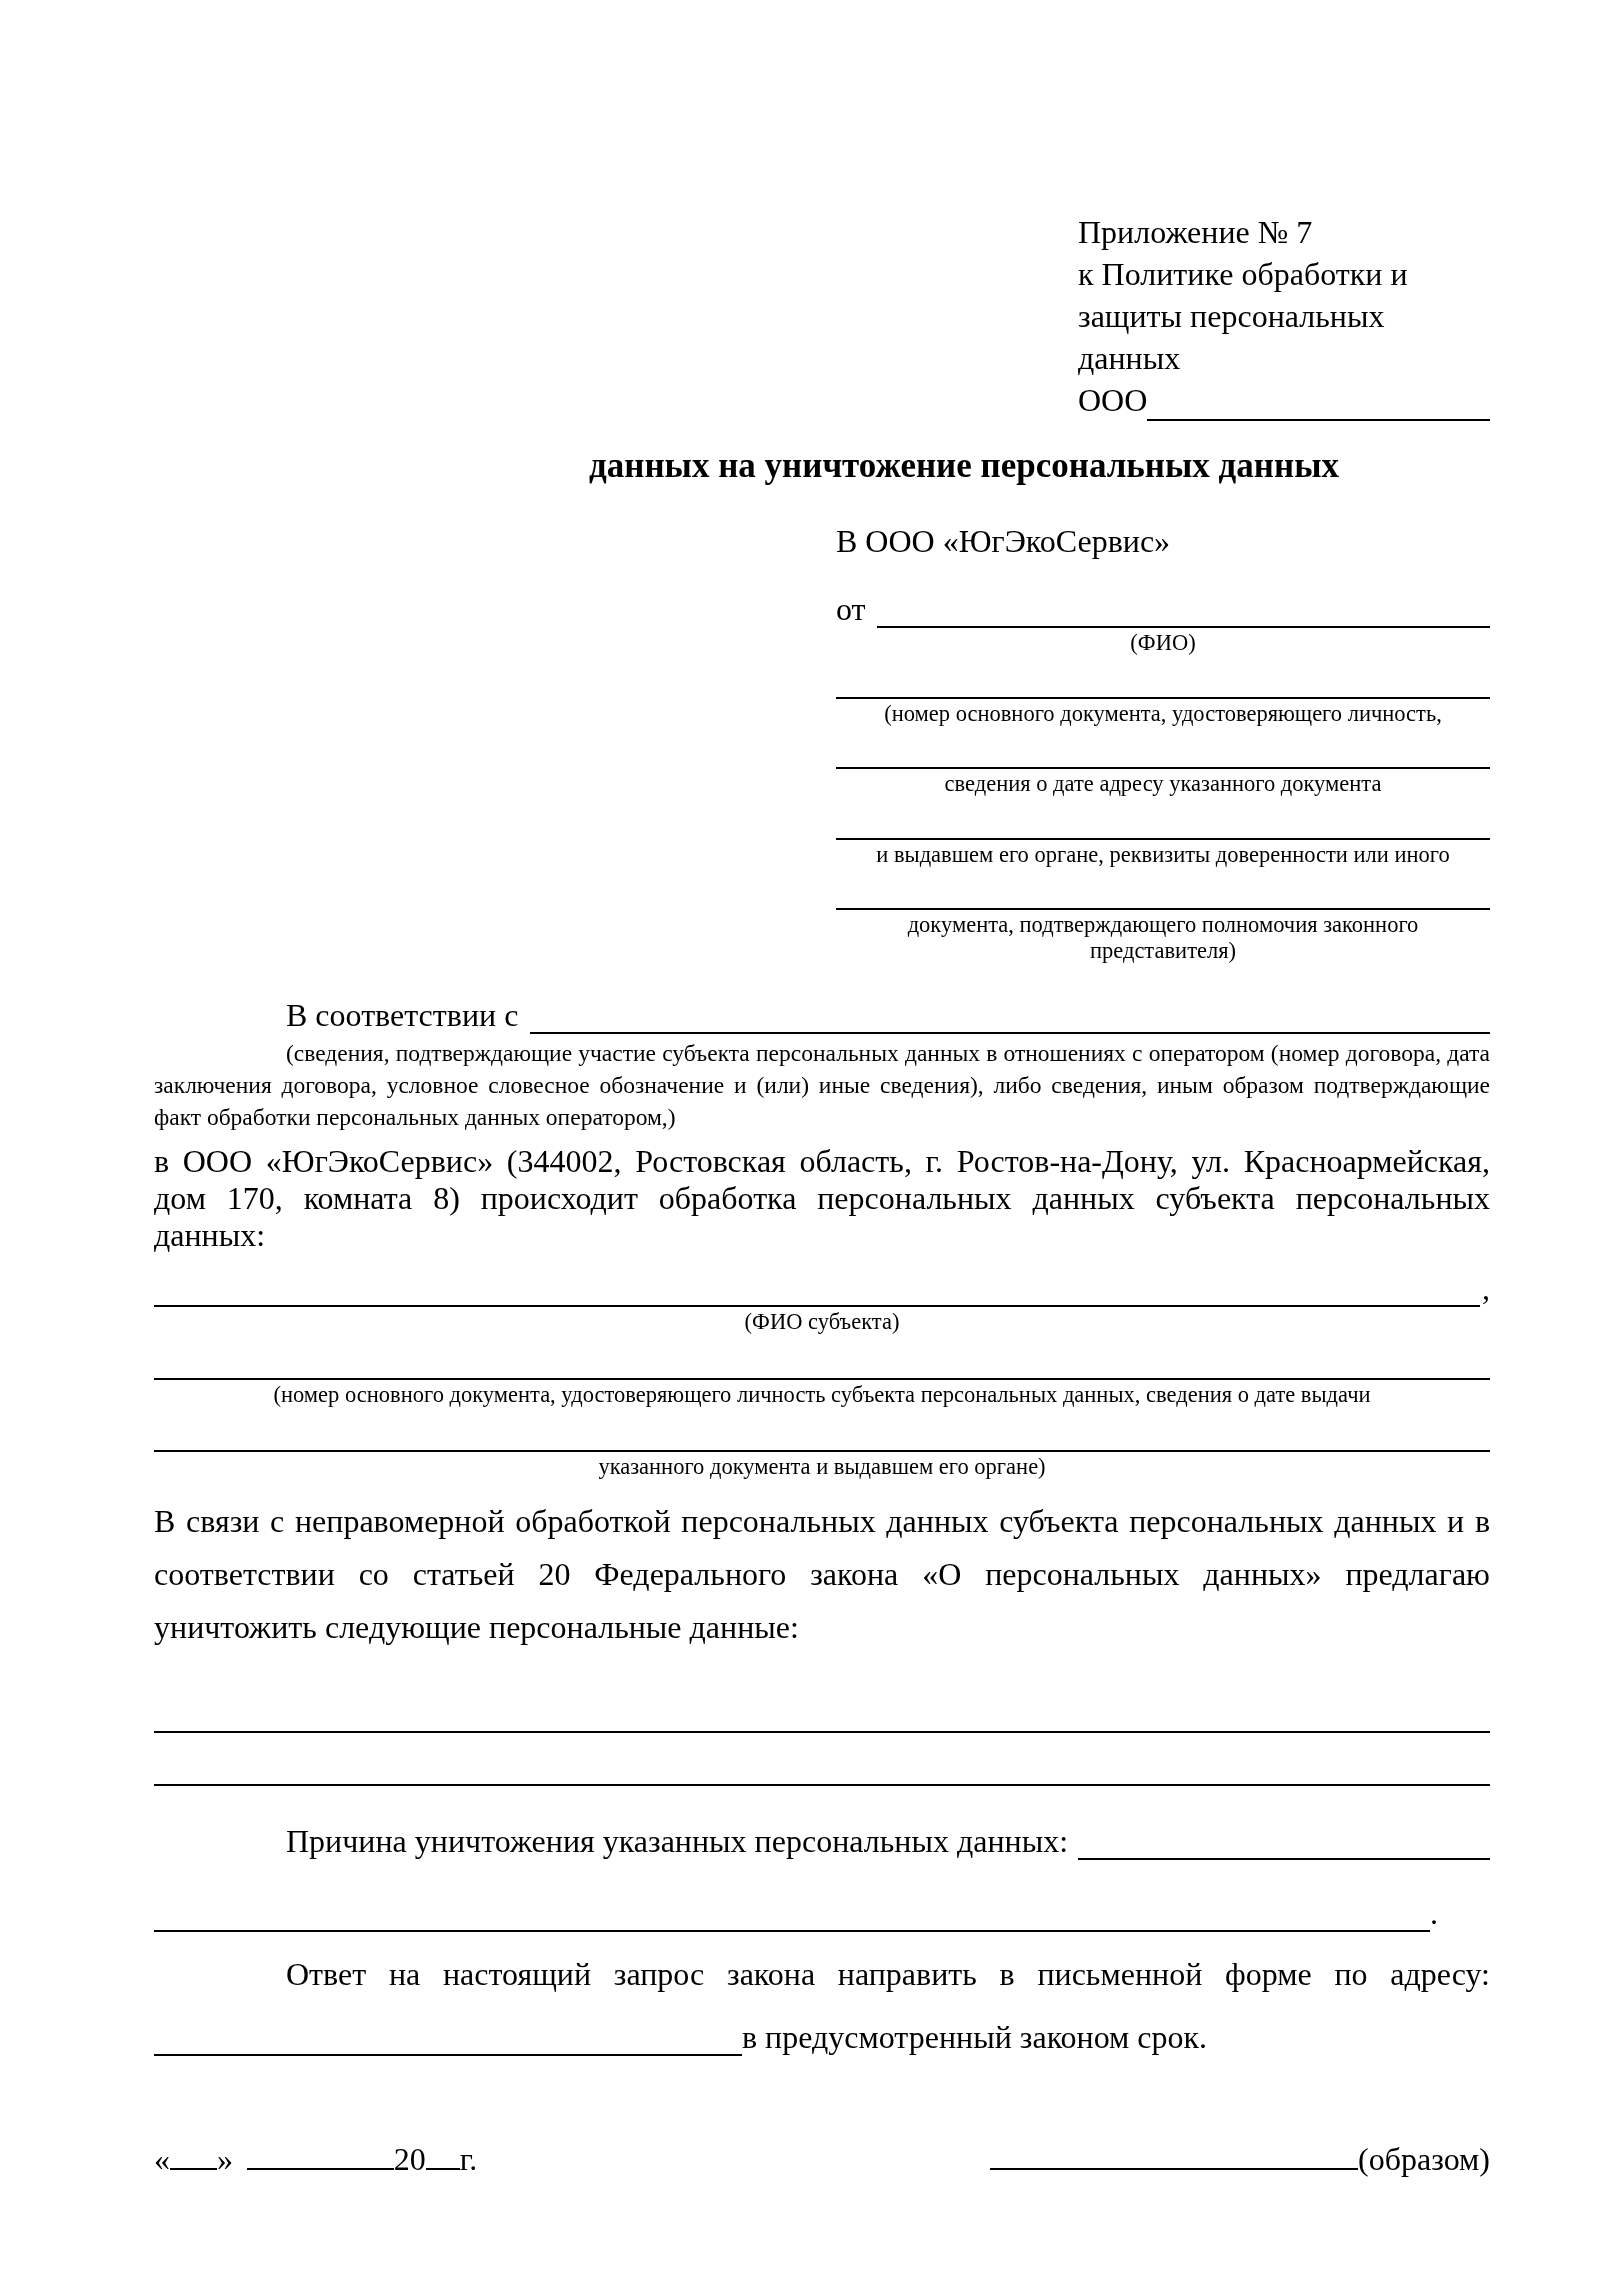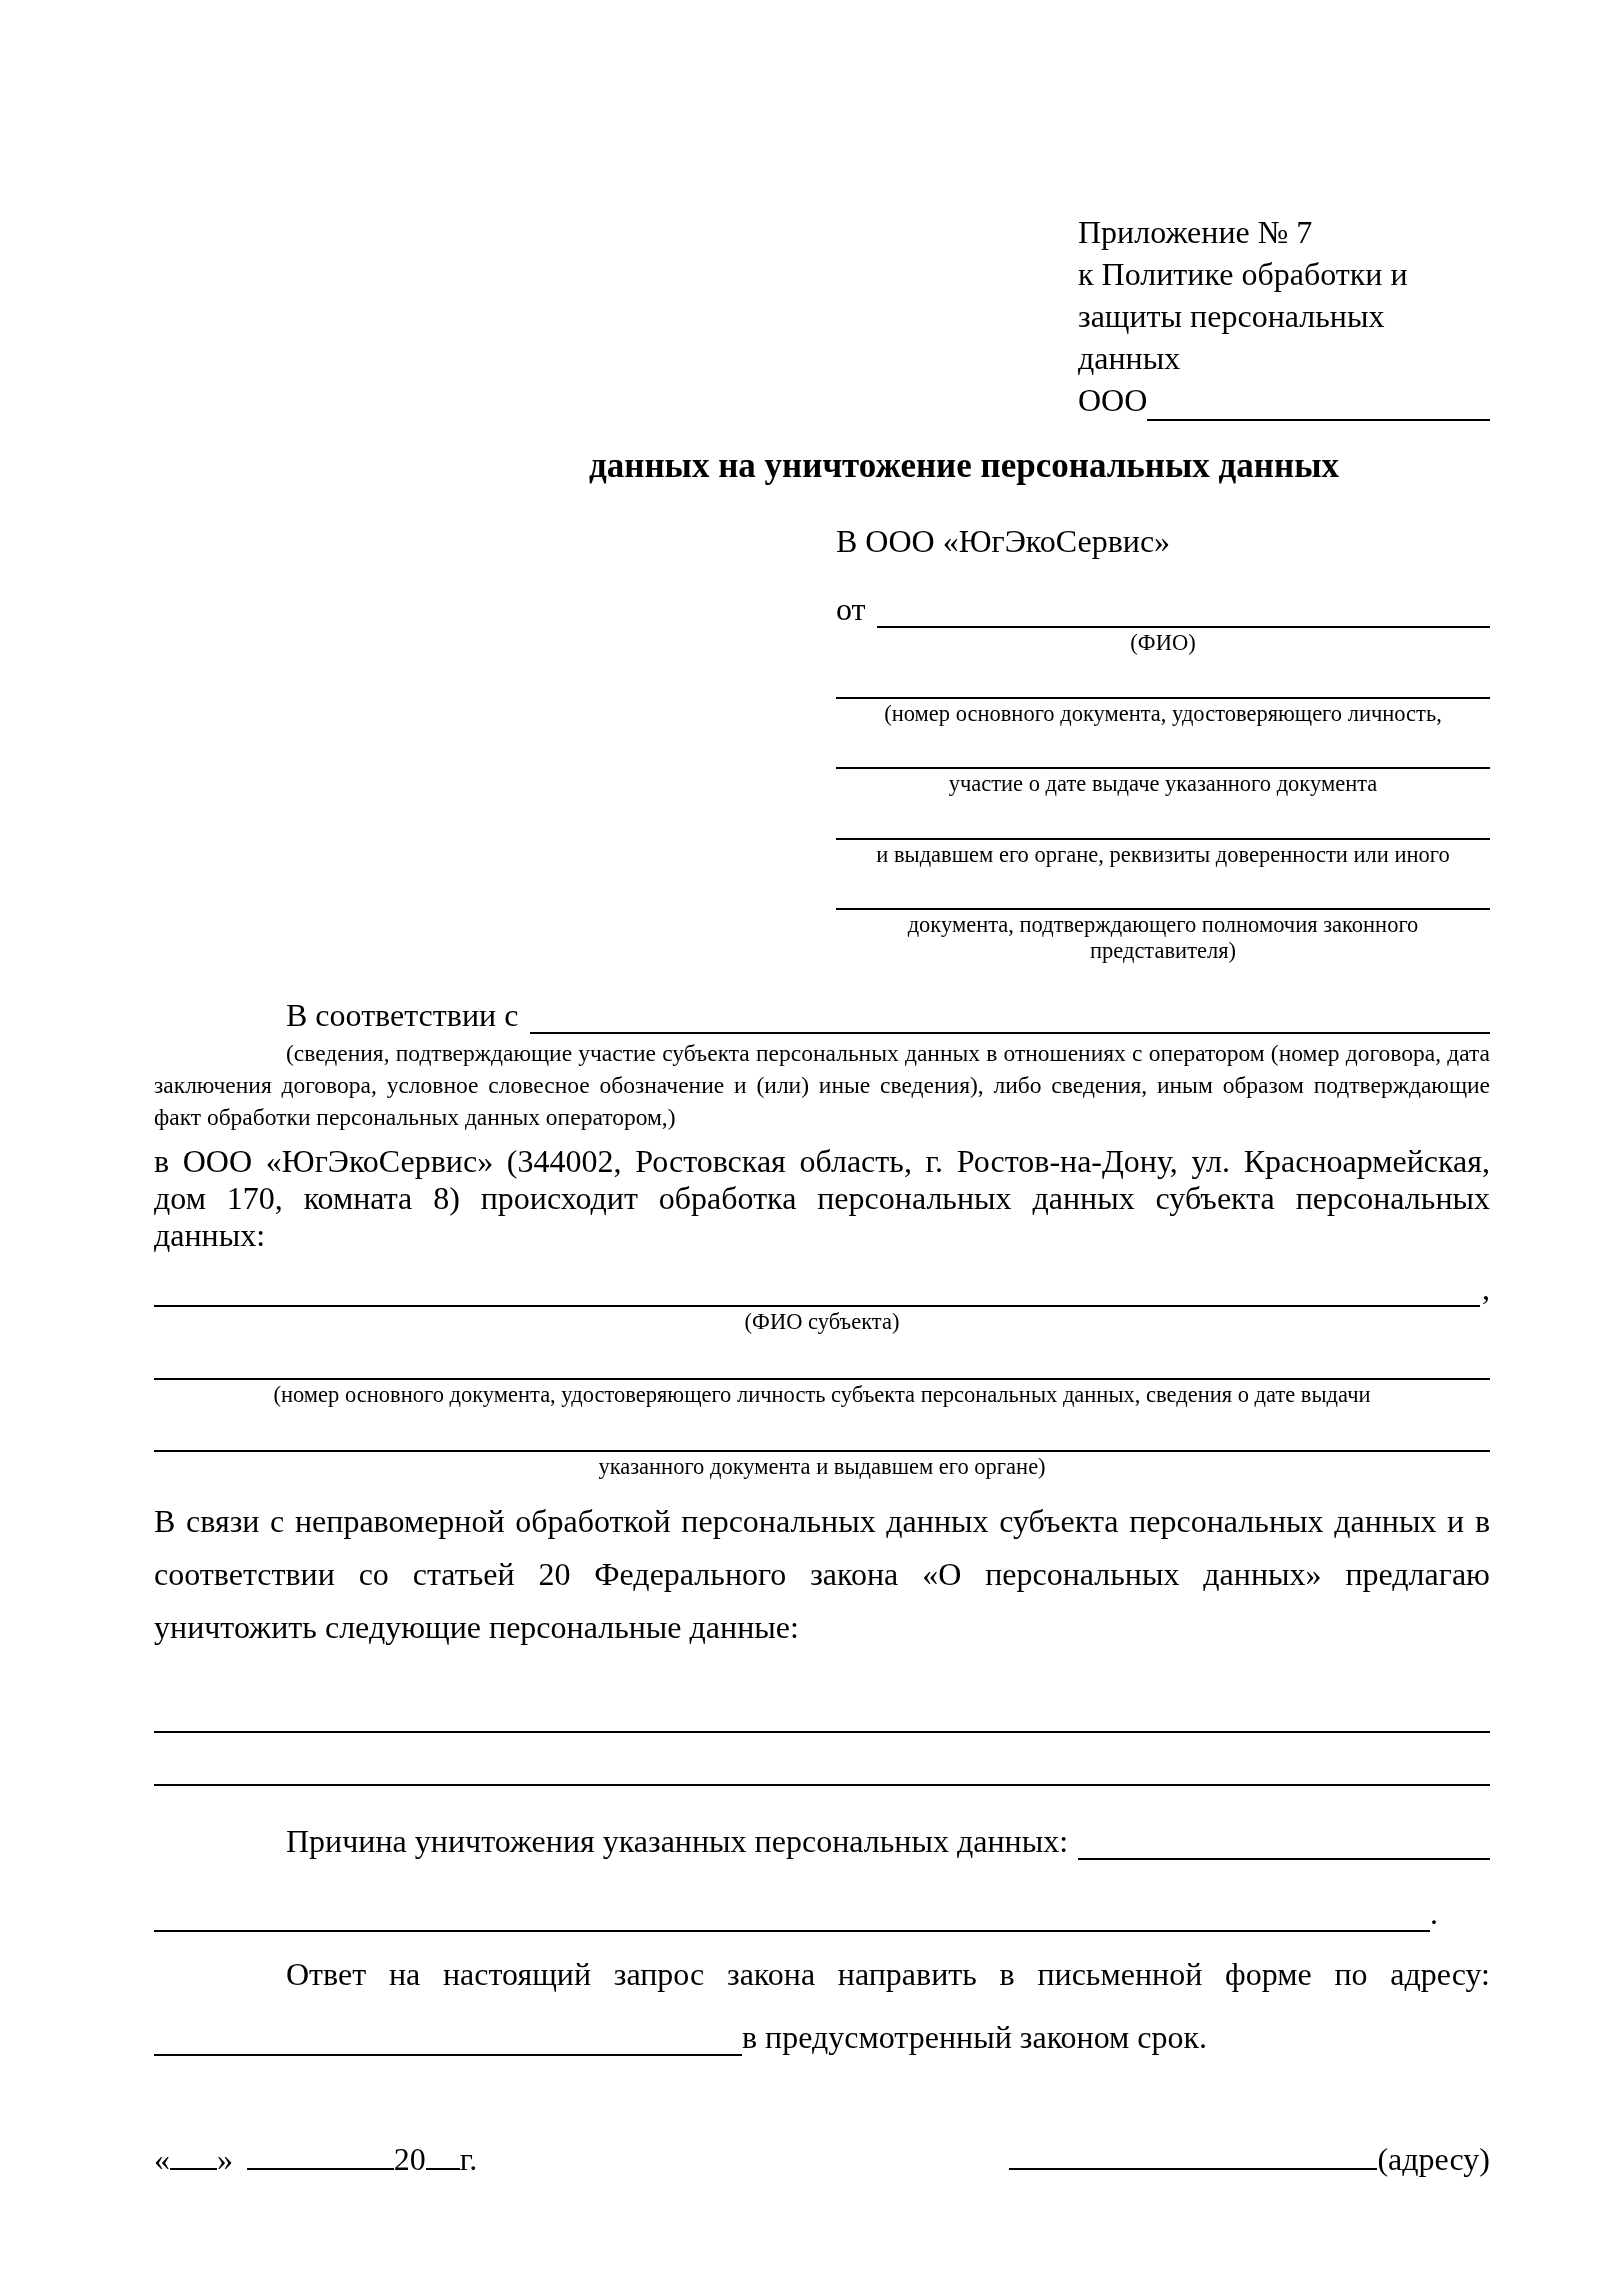--- a/index.html
+++ b/index.html
@@ -94,21 +94,21 @@
   <div class="addressee">
     <div>В ООО «ЮгЭкоСервис»</div>
     <div class="row from-row">
       <span>от</span>
       <span class="blank grow"></span>
     </div>
     <div class="cap">(ФИО)</div>
     <div class="fill"></div>
     <div class="cap">(номер основного документа, удостоверяющего личность,</div>
     <div class="fill"></div>
-    <div class="cap">участие о дате выдаче указанного документа</div>
+    <div class="cap">сведения о дате адресу указанного документа</div>
     <div class="fill"></div>
     <div class="cap">и выдавшем его органе, реквизиты доверенности или иного</div>
     <div class="fill"></div>
     <div class="cap">документа, подтверждающего полномочия законного представителя)</div>
   </div>
 
   <div class="row accordance">
     <span class="lead">В соответствии с</span>
     <span class="blank grow"></span>
   </div>
@@ -144,18 +144,18 @@
   <div class="row reply-row">
     <span class="blank"></span>
     <span>в предусмотренный законом срок.</span>
   </div>
 
   <div class="footer">
     <div class="date">
       <span>«</span><span class="iblank dw1"></span><span>»</span><span class="iblank dw2"></span><span>20</span><span class="iblank dw3"></span><span>г.</span>
     </div>
     <div class="sig">
-      <span class="iblank sigw"></span><span>(адресу)</span>
+      <span class="iblank sigw"></span><span>(образом)</span>
     </div>
   </div>
 
 </div>
 
 
 </body></html>

